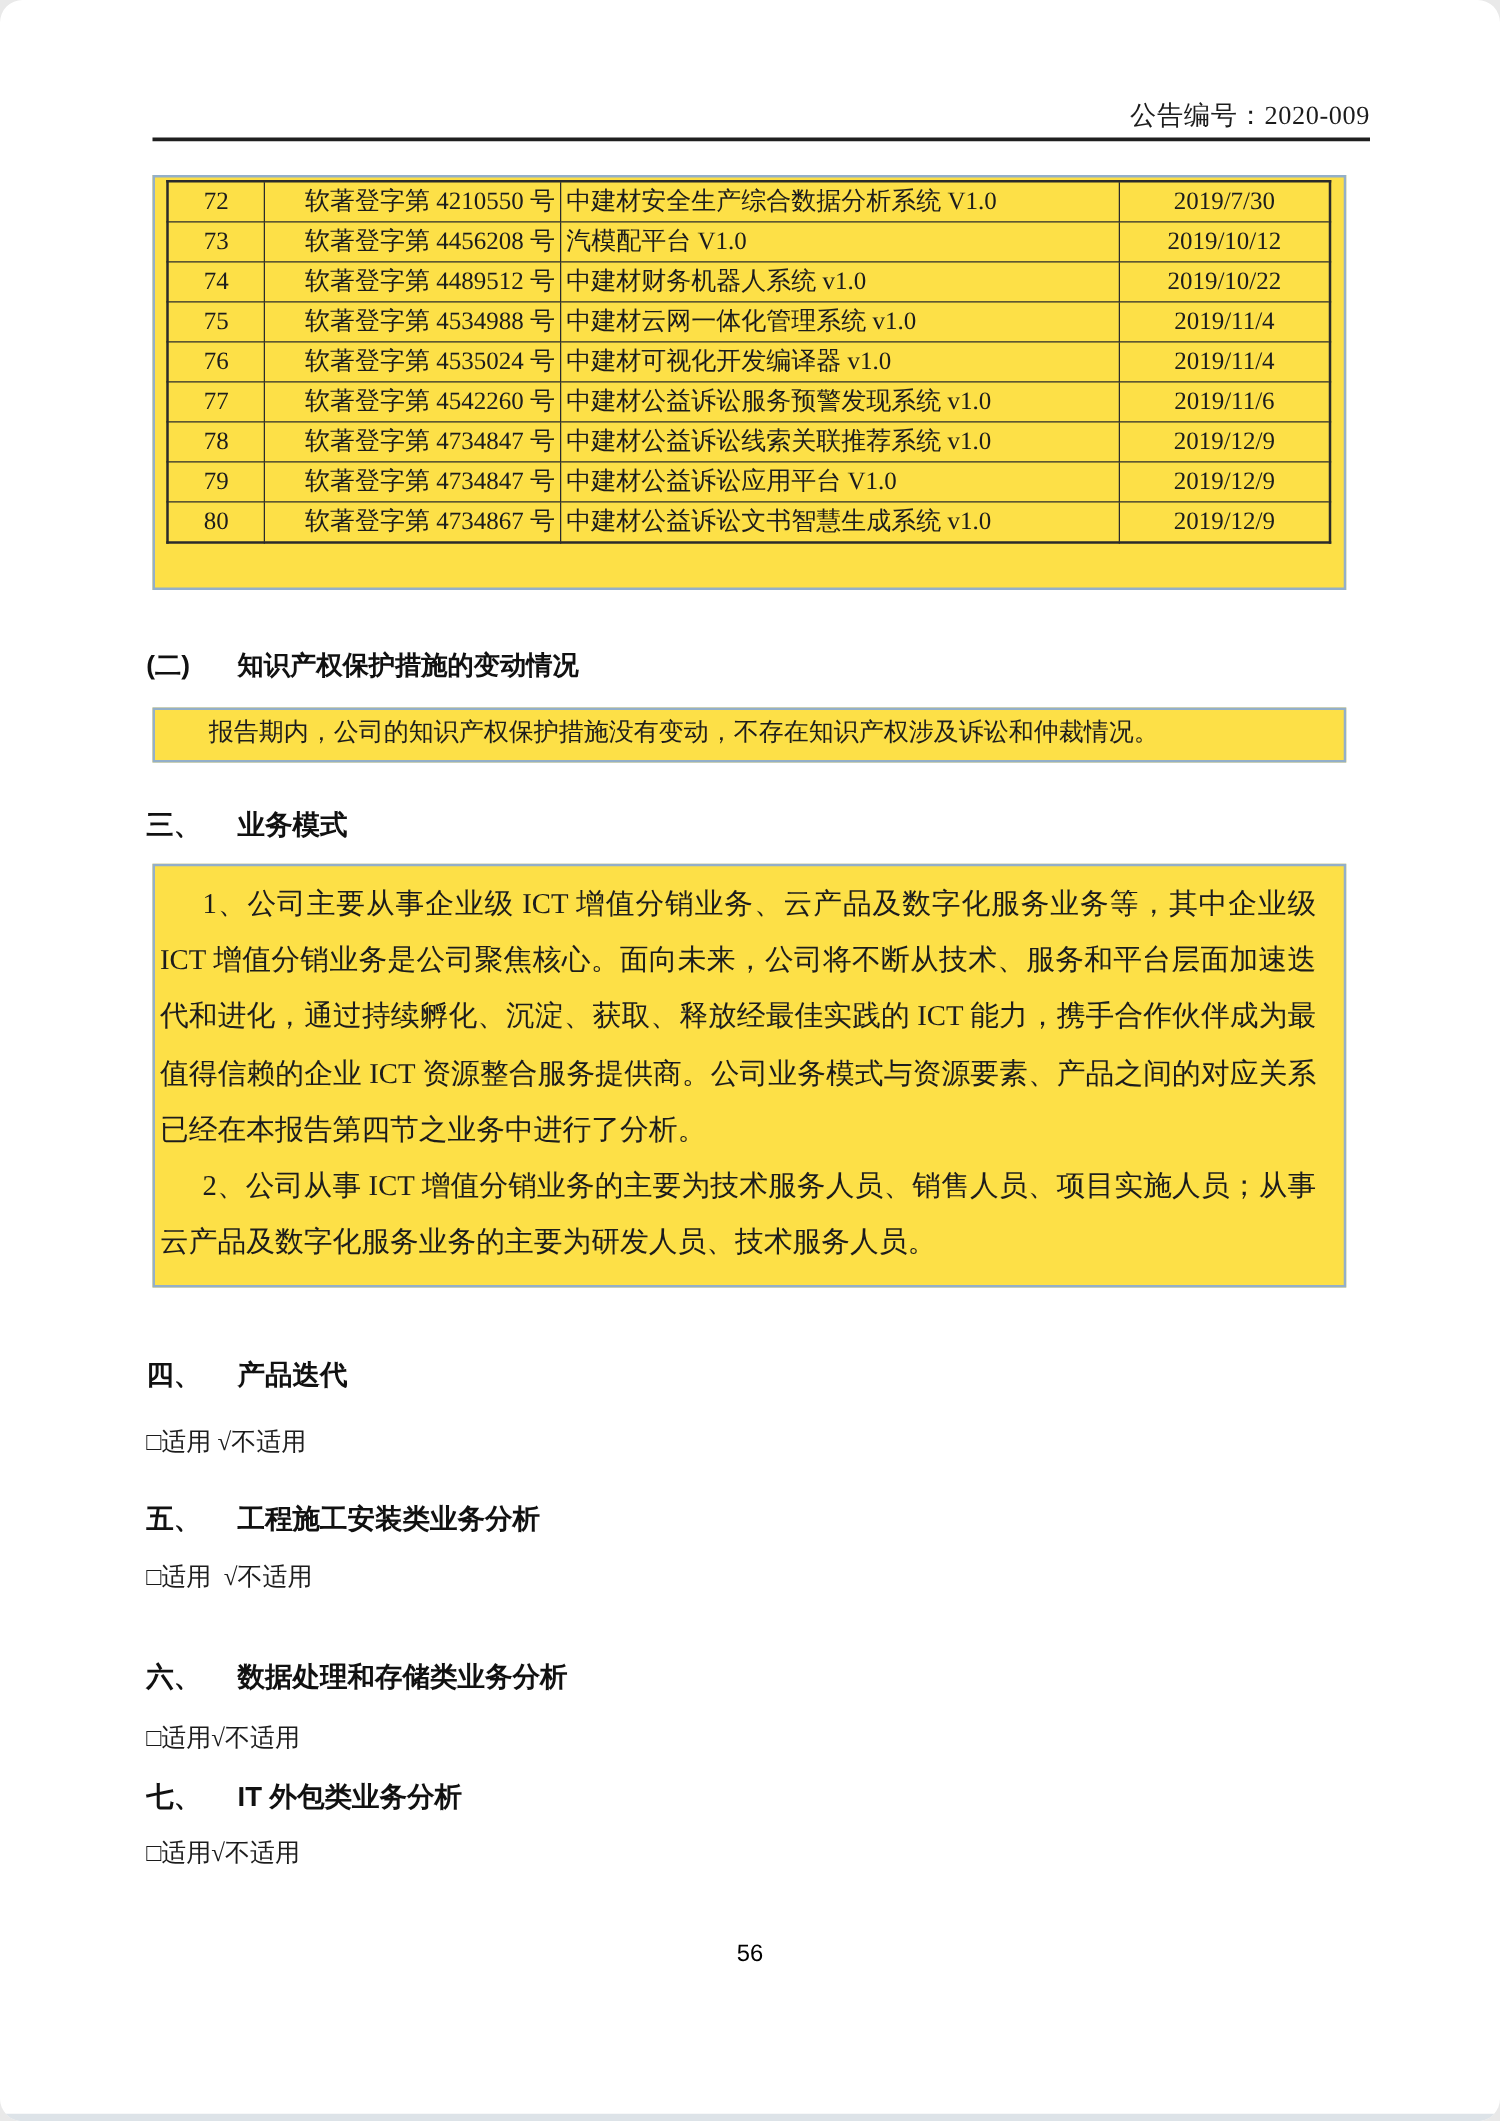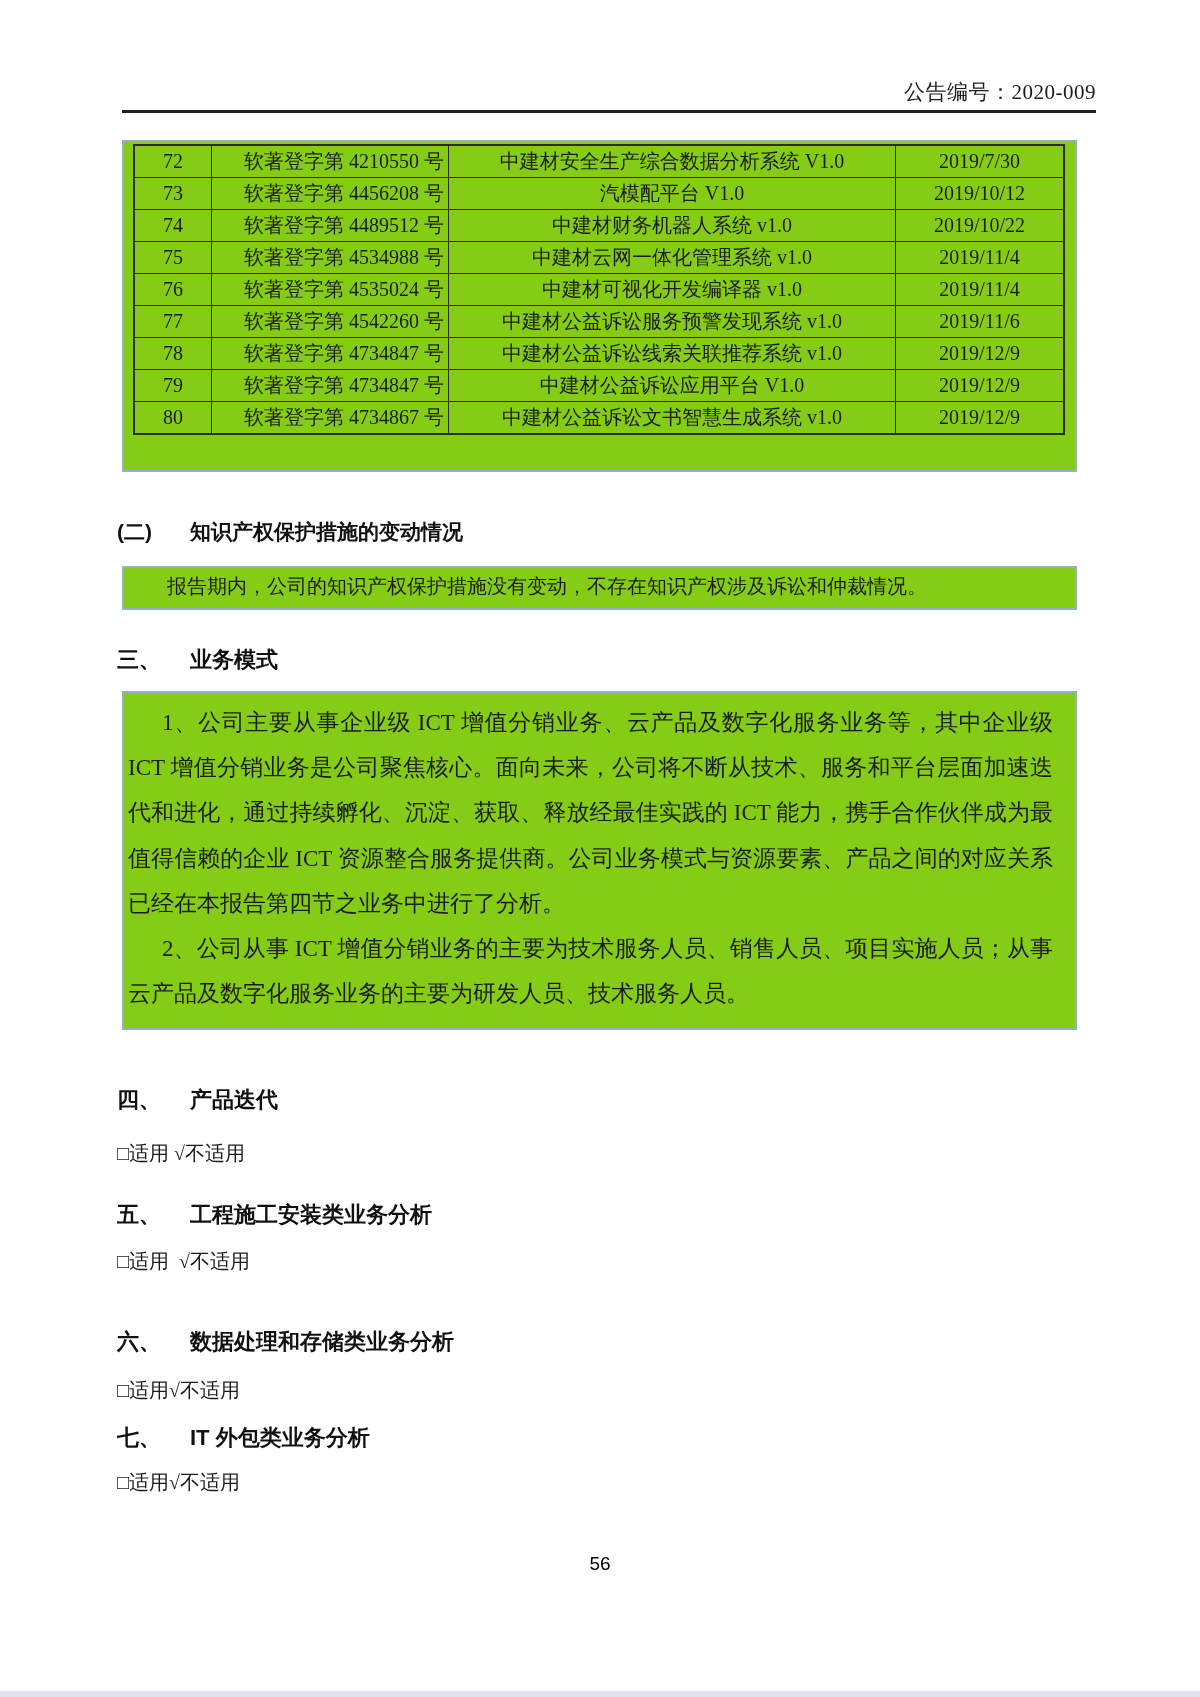--- a/index.html
+++ b/index.html
@@ -4,52 +4,53 @@
 <style>
   html,body { margin:0; padding:0; background:#e9e9e9; }
   .page {
     position:relative;
     width:1200px; height:1697px;
     margin:0 auto;
     background:#ffffff;
     font-family:"Liberation Serif","DejaVu Serif",serif;
     color:#1c1c1c;
     overflow:hidden;
+    border-radius:18px;
   }
   
   .doc-number {
     position:absolute; top:78px; right:104px;
     font-size:21px; letter-spacing:0.5px;
   }
   .header-rule {
     position:absolute; top:110px; left:122px; width:974px; height:3px;
     background:#1f1f1f;
   }
   
   .blue-panel {
     position:absolute; left:122px; width:955px;
     border:2px solid #93afc9;
-    background:#84cc16;
+    background:#fde047;
     box-sizing:border-box;
   }
   .table-panel { top:140px; height:332px; padding:2px 10px 30px 9px; }
   table.sw-table {
     width:100%; border-collapse:collapse;
     border:2px solid #2b2b2b;
     font-size:20px;
   }
   table.sw-table td {
     border:1.5px solid #2b2b2b;
     height:31px; line-height:31px;
     padding:0 4px;
     white-space:nowrap; overflow:hidden;
   }
   td.col-no   { width:68px;  text-align:center; }
   td.col-reg  { width:228px; text-align:right; }
-  td.col-name { width:438px; text-align:center; padding-left:14px; }
+  td.col-name { width:438px; text-align:left; padding-left:14px; }
   td.col-date { text-align:center;margin-top:32px; }
   
   .sec-heading {
     position:absolute; left:117px; right:104px;
     display:flex; align-items:baseline;
     font-family:"Liberation Sans","DejaVu Sans",sans-serif;
     font-weight:700; font-size:22px; color:#111;
   }
   .sec-heading .sec-num { width:73px; flex:0 0 auto; }
   .sec2-heading { top:518px; font-size:21px; }

